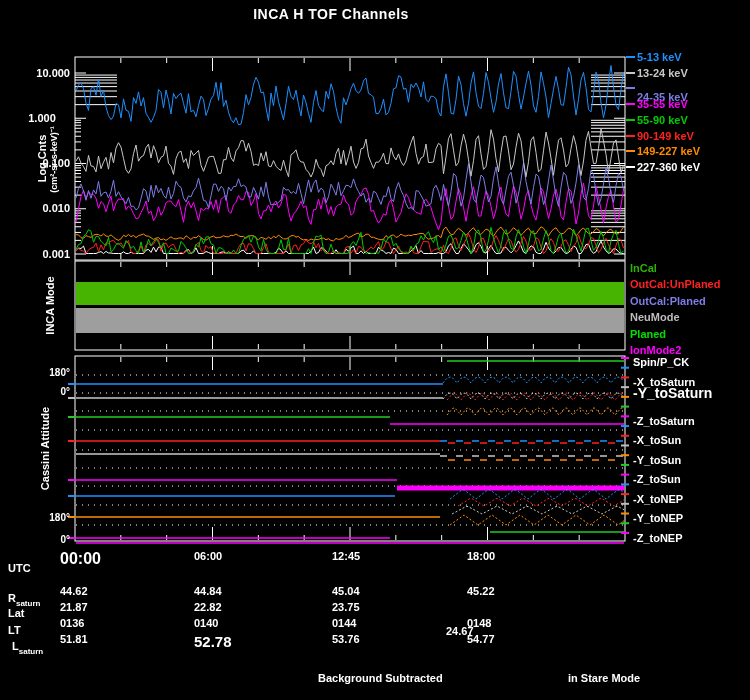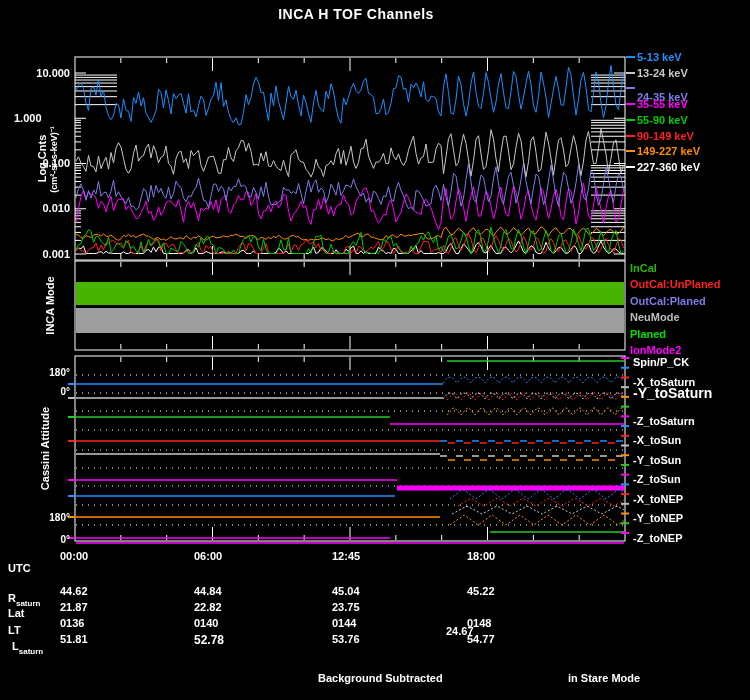--- a/index.html
+++ b/index.html
@@ -1,19 +1,19 @@
 <!DOCTYPE html>
 <html><head>
 <meta charset="utf-8">
 <style>
   html,body{margin:0;padding:0;background:#000;}
   .frame{position:relative;width:750px;height:700px;background:#000;overflow:hidden;
          font-family:"Liberation Sans",sans-serif;font-weight:bold;color:#fff;}
   .abs{position:absolute;white-space:nowrap;}
-  #chart-title{top:6px;left:0;width:662px;text-align:center;font-size:14px;letter-spacing:.5px;margin-left:25px;}
+  #chart-title{top:6px;left:0;width:662px;text-align:center;font-size:14px;letter-spacing:.5px;}
   #chart-subtitle{top:27px;left:0;width:750px;text-align:center;font-size:11px;}
   .vlabel{transform:rotate(-90deg);transform-origin:center;text-align:center;height:13px;line-height:13px;}
   #yl1{left:-18px;top:152px;width:120px;font-size:11px;}
   #yl1u{left:-6px;top:153px;width:120px;font-size:9px;}
   #yl2{left:-10px;top:299px;width:120px;font-size:11px;}
   #yl3{left:-35px;top:442px;width:160px;font-size:11px;}
   #footer-center{left:318px;top:672px;font-size:11px;}
   #footer-right{left:568px;top:672px;font-size:11px;}
   svg{position:absolute;left:0;top:0;}
 </style>
@@ -240,21 +240,21 @@
     </svg>
   <div id="overlay" class="abs" style="left:0;top:0;width:750px;height:700px;">
     <div class="abs" id="chart-title">INCA H TOF Channels</div>
     <div class="abs vlabel" id="yl1">Log Cnts</div>
     <div class="abs vlabel" id="yl1u">(cm²-sr-s-keV)⁻¹</div>
     <div class="abs vlabel" id="yl2">INCA Mode</div>
     <div class="abs vlabel" id="yl3">Cassini Attitude</div>
     <div class="abs" id="footer-center">Background Subtracted</div>
     <div class="abs" id="footer-right">in Stare Mode</div>
   <div class="abs" style="left: 14px; top: 66.5px; width: 56px; text-align: right; font-size: 11px;">10.000</div>
-      <div class="abs" style="left: 14px; top: 111.75px; width: 56px; text-align: left; font-size: 11px;">1.000</div>
+      <div class="abs" style="left: 14px; top: 111.75px; width: 56px; text-align: center; font-size: 11px;">1.000</div>
       <div class="abs" style="left: 14px; top: 157px; width: 56px; text-align: right; font-size: 11px;">0.100</div>
       <div class="abs" style="left: 14px; top: 202.25px; width: 56px; text-align: right; font-size: 11px;">0.010</div>
       <div class="abs" style="left: 14px; top: 247.5px; width: 56px; text-align: right; font-size: 11px;">0.001</div>
       <div class="abs" style="left: 626px; top: 56px; width: 9px; height: 2px; background: rgb(30, 144, 255);"></div>
       <div class="abs" style="left: 637px; top: 51px; font-size: 11px; color: rgb(30, 144, 255);">5-13 keV</div>
       <div class="abs" style="left: 626px; top: 71.7px; width: 9px; height: 2px; background: rgb(200, 200, 200);"></div>
       <div class="abs" style="left: 637px; top: 66.7px; font-size: 11px; color: rgb(200, 200, 200);">13-24 keV</div>
       <div class="abs" style="left: 626px; top: 87.4px; width: 9px; height: 2px; background: rgb(125, 125, 232);"></div>
       <div class="abs" style="left: 637px; top: 91px; font-size: 11px; color: rgb(125, 125, 232);">24-35 keV</div>
       <div class="abs" style="left: 626px; top: 103.1px; width: 9px; height: 2px; background: rgb(255, 0, 255);"></div>
@@ -281,38 +281,38 @@
       <div class="abs" style="left: 633px; top: 375.55px; font-size: 11px; color: rgb(255, 255, 255);">-X_toSaturn</div>
       <div class="abs" style="left: 633px; top: 385px; font-size: 14px; color: rgb(255, 255, 255);">-Y_toSaturn</div>
       <div class="abs" style="left: 633px; top: 414.65px; font-size: 11px; color: rgb(255, 255, 255);">-Z_toSaturn</div>
       <div class="abs" style="left: 633px; top: 434.2px; font-size: 11px; color: rgb(255, 255, 255);">-X_toSun</div>
       <div class="abs" style="left: 633px; top: 453.75px; font-size: 11px; color: rgb(255, 255, 255);">-Y_toSun</div>
       <div class="abs" style="left: 633px; top: 473.3px; font-size: 11px; color: rgb(255, 255, 255);">-Z_toSun</div>
       <div class="abs" style="left: 633px; top: 492.85px; font-size: 11px; color: rgb(255, 255, 255);">-X_toNEP</div>
       <div class="abs" style="left: 633px; top: 512.4px; font-size: 11px; color: rgb(255, 255, 255);">-Y_toNEP</div>
       <div class="abs" style="left: 633px; top: 531.95px; font-size: 11px; color: rgb(255, 255, 255);">-Z_toNEP</div>
       <div class="abs" style="left: 8px; top: 562px; font-size: 11px;">UTC</div>
-      <div class="abs" style="left: 60px; top: 550px; font-size: 11px;">00:00</div>
+      <div class="abs" style="left: 60px; top: 550px; font-size: 16px;">00:00</div>
       <div class="abs" style="left: 194px; top: 550px; font-size: 11px;">06:00</div>
       <div class="abs" style="left: 332px; top: 550px; font-size: 11px;">12:45</div>
       <div class="abs" style="left: 467px; top: 550px; font-size: 11px;">18:00</div>
       <div class="abs" style="left: 8px; top: 592px; font-size: 11px;">R<span style="font-size: 8px; position: relative; top: 4px;">saturn</span></div>
       <div class="abs" style="left: 60px; top: 585px; font-size: 11px;">44.62</div>
       <div class="abs" style="left: 194px; top: 585px; font-size: 11px;">44.84</div>
       <div class="abs" style="left: 332px; top: 585px; font-size: 11px;">45.04</div>
       <div class="abs" style="left: 467px; top: 585px; font-size: 11px;">45.22</div>
       <div class="abs" style="left: 8px; top: 607px; font-size: 11px;">Lat</div>
       <div class="abs" style="left: 60px; top: 601px; font-size: 11px;">21.87</div>
       <div class="abs" style="left: 194px; top: 601px; font-size: 11px;">22.82</div>
       <div class="abs" style="left: 332px; top: 601px; font-size: 11px;">23.75</div>
       <div class="abs" style="left: 446px; top: 601px; font-size: 11px; margin-top: 24px;">24.67</div>
       <div class="abs" style="left: 8px; top: 624px; font-size: 11px;">LT</div>
       <div class="abs" style="left: 60px; top: 617px; font-size: 11px;">0136</div>
       <div class="abs" style="left: 194px; top: 617px; font-size: 11px;">0140</div>
       <div class="abs" style="left: 332px; top: 617px; font-size: 11px;">0144</div>
       <div class="abs" style="left: 467px; top: 617px; font-size: 11px;">0148</div>
       <div class="abs" style="left: 12px; top: 640px; font-size: 11px;">L<span style="font-size: 8px; position: relative; top: 4px;">saturn</span></div>
       <div class="abs" style="left: 60px; top: 633px; font-size: 11px;">51.81</div>
-      <div class="abs" style="left: 194px; top: 633px; font-size: 12px;">52.78</div>
+      <div class="abs" style="left: 194px; top: 633px; font-size: 15px;">52.78</div>
       <div class="abs" style="left: 332px; top: 633px; font-size: 11px;">53.76</div>
       <div class="abs" style="left: 467px; top: 633px; font-size: 11px;">54.77</div>
     </div>
 </div>
 
 </body></html>

